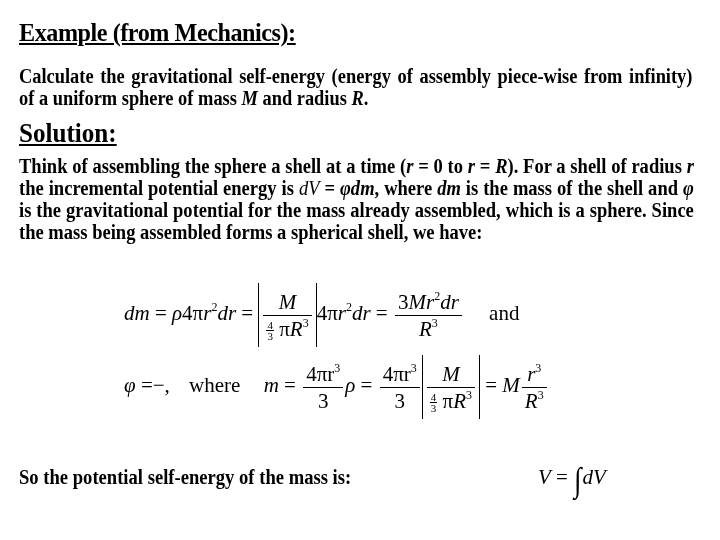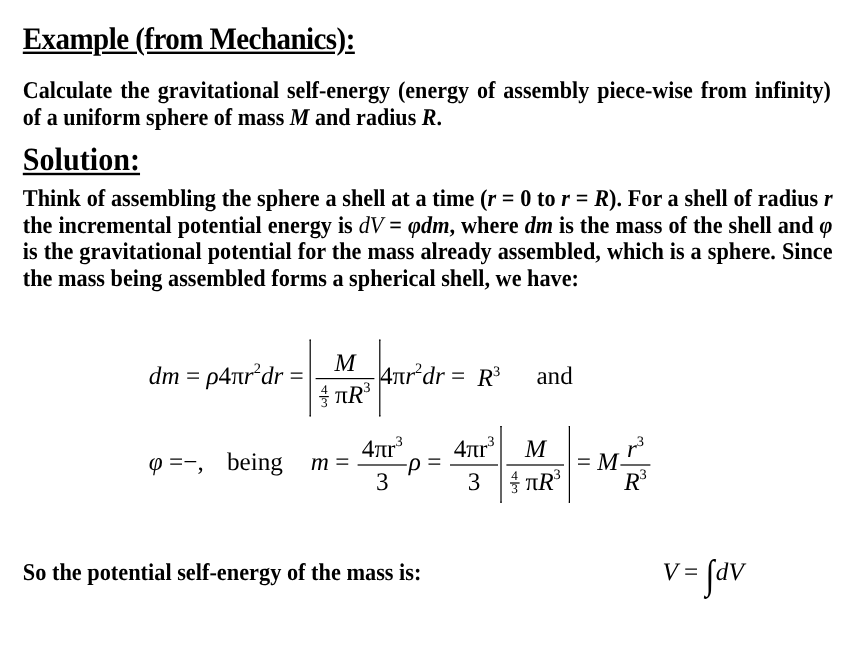--- a/index.html
+++ b/index.html
@@ -20,21 +20,21 @@
   .sm .n { display: block; border-bottom: 1px solid #000; padding: 0 1px; }
   .sm .d { display: block; padding: 0 1px; }
   .brk { display: inline-block; vertical-align: middle; border: 1.5px solid #000; padding: 0 3px; height: 62px; position: relative; }
   .brk-l { border-right: none; width: 0; padding: 0; margin-right: 2px; }
   .brk-r { border-left: none; width: 0; padding: 0; margin-left: 2px; }
   sup { font-size: 12px; vertical-align: 9px; line-height: 0; }
   .eq1 { left: 80px; top: 283px; }
   .eq2 { left: 80px; top: 355px; }
   .regular { font-style: normal; }
   .final-text { left: 19px; top: 466px; font-size: 20px; font-weight: bold; transform: scaleX(0.93); transform-origin: left top; white-space: nowrap; }
-  .final-eq { left: 508px; top: 461px; font-size: 21px; }
+  .final-eq { left: 494px; top: 461px; font-size: 21px; }
   .integral { font-size: 34px; vertical-align: -7px; display: inline-block; transform: scaleX(0.8); }
   .gap { display: inline-block; }
 </style>
 </head>
 <body>
 
 <div class="abs title">Example (from Mechanics):</div>
 
 <div class="abs para p1"><span>Calculate the gravitational self-energy (energy of assembly piece-wise from infinity) of a uniform sphere of mass </span><i>M</i><span> and radius </span><i>R</i><span>.</span></div>
 
@@ -42,28 +42,28 @@
 
 <div class="abs para p2"><span>Think of assembling the sphere a shell at a time (</span><i>r</i><span> = 0 to </span><i>r</i><span> = </span><i>R</i><span>). For a shell of radius </span><i>r</i><span> the incremental potential energy is </span><i style="font-weight:normal">dV</i><span> = </span><i>φdm</i><span>, where </span><i>dm</i><span> is the mass of the shell and </span><i>φ</i><span> is the gravitational potential for the mass already assembled, which is a sphere. Since the mass being assembled forms a spherical shell, we have:</span></div>
 
 <div class="abs math eq1">
   <i>dm</i>
   <span>=</span>
   <i>ρ</i><span class="regular">4π</span><i>r</i><sup>2</sup><i>dr</i>
   <span>=</span>
   <span class="brk brk-l"></span><span class="frac"><span class="num"><i>M</i></span><span class="den"><span class="sm"><span class="n">4</span><span class="d">3</span></span> <span>π</span><i>R</i><sup>3</sup></span></span><span class="brk brk-r"></span><span>4π</span><i>r</i><sup>2</sup><i>dr</i>
   <span>=</span>
-  <span class="frac"><span class="den"><i>R</i><sup>3</sup></span></span>
+  <span class="frac"><span class="num"><span>3</span><i>M</i><i>r</i><sup>2</sup><i>dr</i></span><span class="den"><i>R</i><sup>3</sup></span></span>
   <span class="gap" style="width:20px"></span><span>and</span>
 </div>
 
 <div class="abs math eq2">
   <i>φ</i>
   <span>=</span><span>−</span><span>,</span>
-  <span class="gap" style="width:14px"></span><span>being</span><span class="gap" style="width:18px"></span>
+  <span class="gap" style="width:14px"></span><span>where</span><span class="gap" style="width:18px"></span>
   <i>m</i>
   <span>=</span>
   <span class="frac"><span class="num"><span>4πr</span><sup>3</sup></span><span class="den"><span>3</span></span></span><i>ρ</i>
   <span>=</span>
   <span class="frac"><span class="num"><span>4πr</span><sup>3</sup></span><span class="den"><span>3</span></span></span><span class="brk brk-l"></span><span class="frac"><span class="num"><i>M</i></span><span class="den"><span class="sm"><span class="n">4</span><span class="d">3</span></span> <span>π</span><i>R</i><sup>3</sup></span></span><span class="brk brk-r"></span>
   <span>=</span>
   <i>M</i><span class="frac"><span class="num"><i>r</i><sup>3</sup></span><span class="den"><i>R</i><sup>3</sup></span></span>
 </div>
 
 <div class="abs final-text">So the potential self-energy of the mass is:</div>

